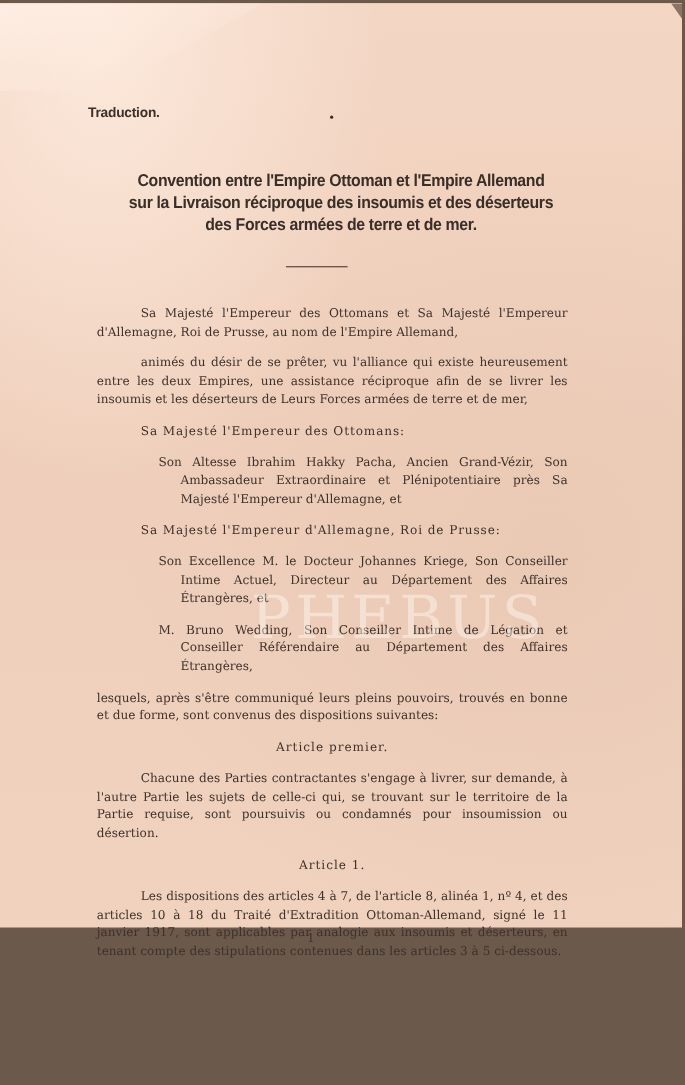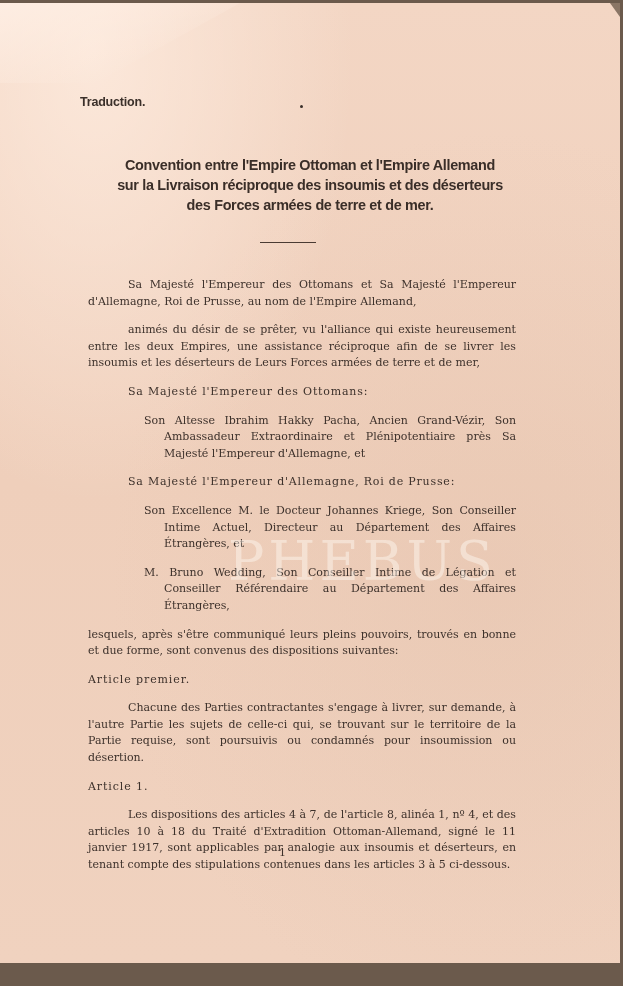--- a/index.html
+++ b/index.html
@@ -3,21 +3,21 @@
 <meta charset="utf-8">
 <style>
   html, body { margin: 0; padding: 0; }
   body {
     width: 623px; height: 986px; overflow: hidden;
     background: #6b5a4c;
     font-family: "DejaVu Serif", "Liberation Serif", serif;
     color: #3a2e28;
   }
   .page {
-    position: absolute; left: 0; top: 3px; width: 620px; height: 960px;
+    position: absolute; left: 0; top: 3px; width: 620px; height: 840px;
     background: #f1d3c0;
     background-image:
       radial-gradient(ellipse at 15% 5%, rgba(255,238,226,0.75) 0%, rgba(255,238,226,0) 35%),
       radial-gradient(ellipse at 80% 60%, rgba(224,190,168,0.35) 0%, rgba(224,190,168,0) 55%),
       linear-gradient(180deg, #f3d6c4 0%, #efcfbb 50%, #f0d2bf 100%);
   }
   .fold {
     position: absolute; left: 0; top: 0; width: 240px; height: 80px;
     background: linear-gradient(160deg, rgba(255,240,230,0.8) 0%, rgba(255,240,230,0) 70%);
     clip-path: polygon(0 0, 100% 0, 40% 100%, 0 100%);
@@ -36,21 +36,21 @@
   }
   .rule { position: absolute; left: 260px; top: 239px; width: 56px; height: 1px; background: #4a3b33; }
   .body {
     position: absolute; left: 76px; width: 452px; top: 262px;
     font-size: 11px; line-height: 16.6px; text-align: justify; color: #3d312b;
   }
   .body p { margin: 12px; }
   .ind1 { text-indent: 40px; }
   .party { padding-left: 40px; letter-spacing: 0.8px; }
   .rep { padding-left: 76px; text-indent: -20px; }
-  .article-title { letter-spacing: 0.9px; margin-top: 10px !important; }
+  .article-title { text-align: center; letter-spacing: 0.9px; margin-top: 10px !important; }
   .pagenum { position: absolute; left: 279px; top: 843px; font-size: 11px; color: #3d312b; }
   .watermark {
     position: absolute; left: 228px; top: 494px;
     font-family: "DejaVu Serif", serif; font-size: 54px; letter-spacing: 4px;
     color: rgba(255,250,245,0.45); pointer-events: none; line-height: 1; margin-top: 38px;
   }
   .corner { position: absolute; right: 0; top: 0; width: 10px; height: 14px; background: #8a7565; clip-path: polygon(0 0, 100% 0, 100% 100%); }
 </style>
 </head>
 <body>

